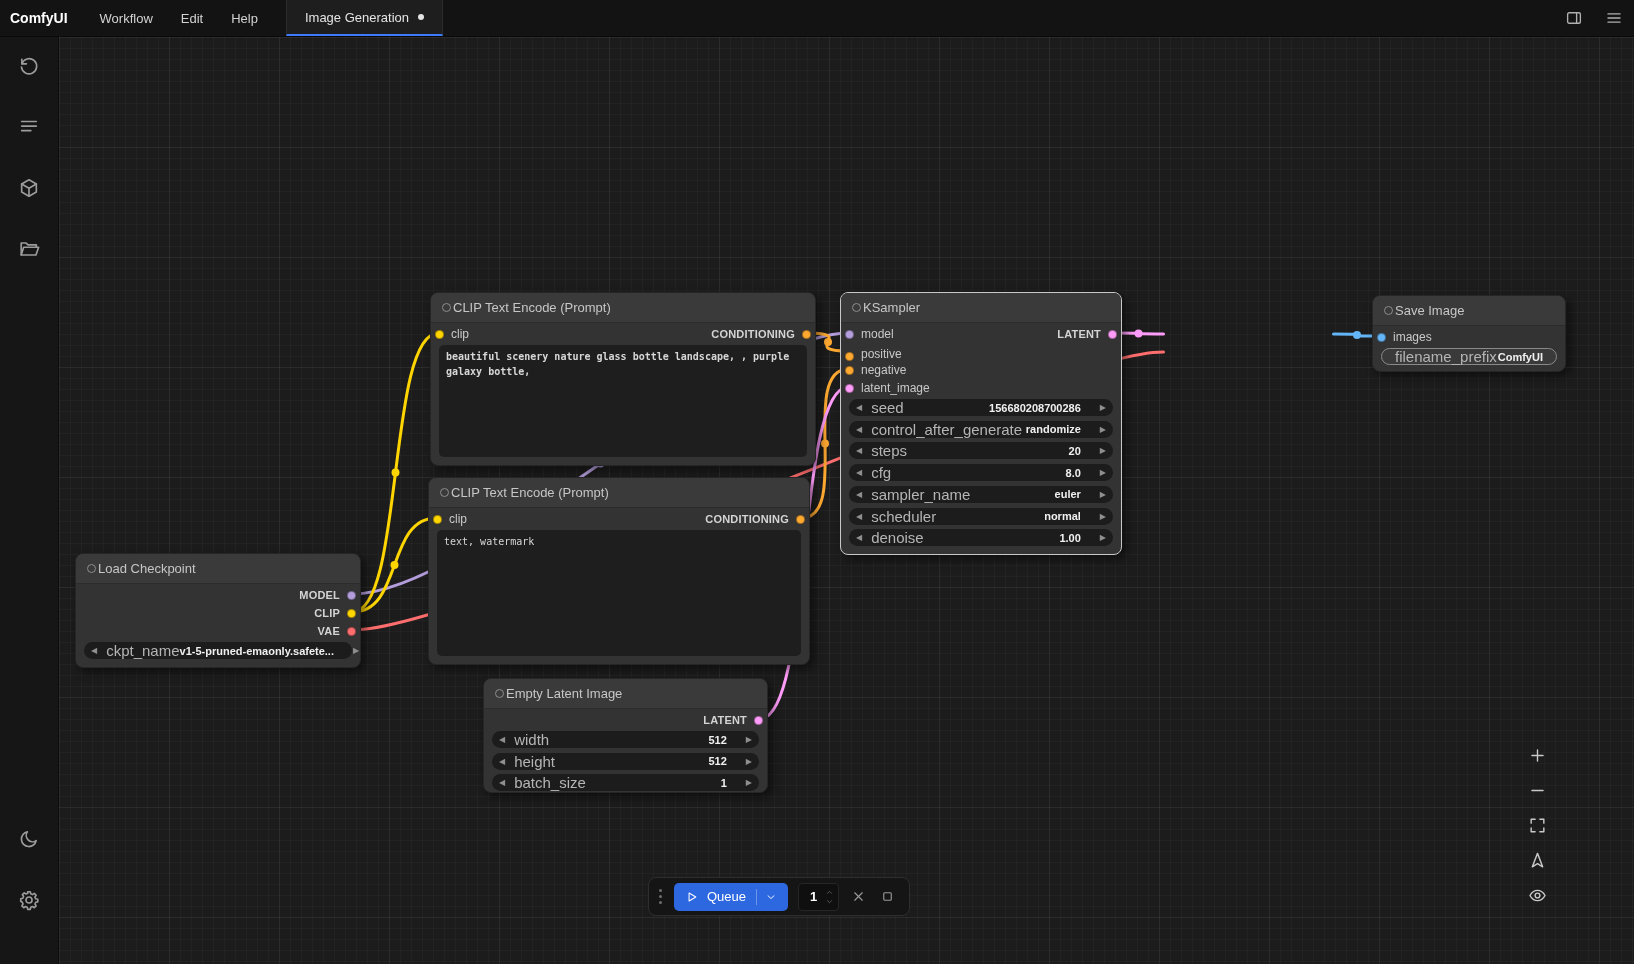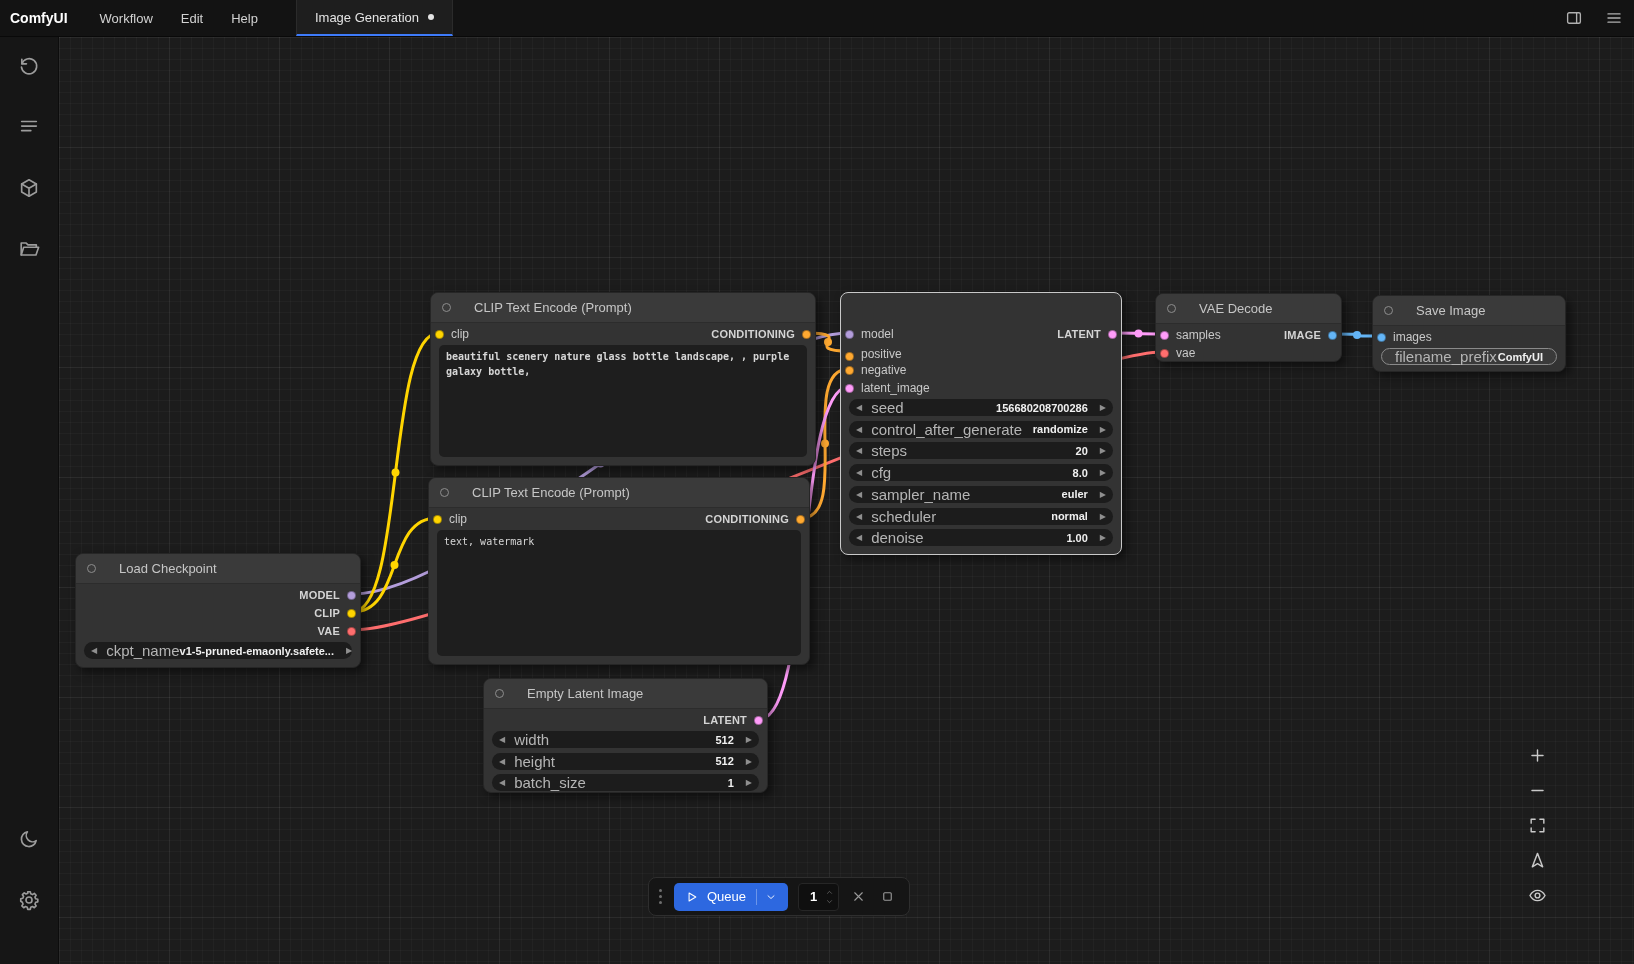--- a/index.html
+++ b/index.html
@@ -5,21 +5,21 @@
   *{box-sizing:border-box;margin:0;padding:0}
   html,body{width:1634px;height:964px;overflow:hidden;background:#191919;
     font-family:"Liberation Sans",sans-serif;-webkit-font-smoothing:antialiased}
   #app{position:relative;width:1634px;height:964px;--accent:#3e7bfa;--queue:#2d68e0}
 
   
   .topbar{position:absolute;left:0;top:0;width:100%;height:37px;background:#131313;
     display:flex;align-items:stretch;z-index:20;border-bottom:1px solid #090909}
   .logo{color:#fff;font-weight:bold;font-size:14px;display:flex;align-items:center;padding:0 18px 0 10px}
   .menu-item{color:#d2d2d2;font-size:13px;display:flex;align-items:center;padding:0 14px;cursor:default}
-  .tab{margin-left:24px;display:flex;align-items:center;gap:9px;padding:0 18px;background:#1e1e1e;
+  .tab{margin-left:14px;display:flex;align-items:center;gap:9px;padding:0 18px;background:#1e1e1e;
     border-left:1px solid #2b2b2b;border-right:1px solid #2b2b2b;border-bottom:2px solid var(--accent);
     color:#e4e4e4;font-size:13px}
   .tab .dot{width:6px;height:6px;border-radius:50%;background:#e4e4e4}
   .topbar-spacer{flex:1}
   .topbar-icon{display:flex;align-items:center;padding:0 11px;color:#b0b0b0}
 
   
   .sidebar{position:absolute;left:0;top:37px;width:59px;height:927px;background:#161616;
     display:flex;flex-direction:column;align-items:center;padding:17px 0 52px;gap:37px;z-index:20;
     border-right:1px solid #0c0c0c}
@@ -34,35 +34,35 @@
       linear-gradient(rgba(255,255,255,0.04) 1px, transparent 1px),
       linear-gradient(90deg, rgba(255,255,255,0.04) 1px, transparent 1px);
     background-size:11px 11px,11px 11px,110px 110px,110px 110px;z-index:1}
   #wire-layer{position:absolute;inset:0;z-index:5;pointer-events:none}
   #node-layer{position:absolute;inset:0;z-index:6;pointer-events:none}
 
   
   .node{position:absolute;pointer-events:auto;background:#333;border-radius:8px;
     border:1px solid #262626;box-shadow:4px 4px 10px rgba(0,0,0,.5)}
   .node.selected{border-color:#c9c9c9}
-  .node-header{height:30px;display:flex;align-items:center;gap:23px;padding:0 11px;background:#3a3a3a;
+  .node-header{height:30px;display:flex;align-items:center;gap:2px;padding:0 11px;background:#3a3a3a;
     border-radius:7px 7px 0 0;border-bottom:1px solid #2c2c2c}
   .collapse-dot{width:9px;height:9px;border-radius:50%;border:1.5px solid #8d8d8d;flex:none}
   .node-title{color:#c6c6c6;font-size:13px;white-space:nowrap}
   .slot{position:absolute;height:18px;display:flex;align-items:center;gap:7px}
   .slot.in{left:4px}
   .slot.out{right:4px}
   .slot-dot{width:9px;height:9px;border-radius:50%;flex:none;border:1px solid rgba(0,0,0,.35)}
   .slot .slot-label{font-size:12px;color:#c9c9c9;white-space:nowrap}
   .slot.out .slot-label{font-weight:bold;font-size:11px;color:#d4d4d4;letter-spacing:.2px}
   .widget{position:absolute;left:8px;right:8px;height:17px;background:#1c1c1c;border-radius:9px;
     display:flex;align-items:center;padding:0 7px;pointer-events:auto}
   .widget .arrow{color:#8f8f8f;font-size:8px;line-height:17px;font-family:"DejaVu Sans",sans-serif}
   .widget .w-name{font-size:15px;color:#b5b5b5;margin-left:9px;white-space:nowrap}
-  .widget .w-value{font-size:11px;color:#f0f0f0;font-weight:bold;margin-left:auto;margin-right:12px;white-space:nowrap}
+  .widget .w-value{font-size:11px;color:#f0f0f0;font-weight:bold;margin-left:auto;margin-right:19px;white-space:nowrap}
   .widget.text-widget{background:#3a3a3a;border:1px solid #8a8a8a}
   .widget.text-widget .w-name{margin-left:6px}
   .widget.text-widget .w-value{margin-right:6px}
   .node-text{position:absolute;left:8px;right:8px;bottom:8px;background:#1e1e1e;border-radius:5px;
     padding:5px 7px;font-family:"DejaVu Sans Mono",monospace;font-size:10px;color:#d6d6d6;
     line-height:1.45;overflow:hidden;pointer-events:auto}
 
   
   .queue-bar{position:absolute;left:648px;top:877px;height:39px;display:flex;align-items:center;gap:10px;
     padding:0 12px 0 8px;background:#151515;border:1px solid #2e2e2e;border-radius:8px;z-index:10}
@@ -219,20 +219,24 @@
           <span class="slot-dot" style="background:#FFD500"></span>
           <span class="slot-label">clip</span>
         </div>
         <div class="slot out" style="top: 32px;">
           <span class="slot-label">CONDITIONING</span>
           <span class="slot-dot" style="background:#FFA931"></span>
         </div>
         <div class="node-text" style="top: 52px;">text, watermark</div>
       </div>
       <div class="node selected" style="left: 840px; top: 292px; width: 282px; height: 263px;">
+        <div class="node-header">
+          <span class="collapse-dot"></span>
+          <span class="node-title">KSampler</span>
+        </div>
         <div class="slot in" style="top: 32px;">
           <span class="slot-dot" style="background:#B39DDB"></span>
           <span class="slot-label">model</span>
         </div>
         <div class="slot in" style="top: 50px; align-items: flex-end;">
           <span class="slot-dot" style="background:#FFA931"></span>
           <span class="slot-label">positive</span>
         </div>
         <div class="slot in" style="top: 68px;">
           <span class="slot-dot" style="background:#FFA931"></span>
@@ -280,38 +284,20 @@
           <span class="arrow">◀</span>
           <span class="w-name">scheduler</span>
           <span class="w-value">normal</span>
           <span class="arrow">▶</span>
         </div>
         <div class="widget" style="top: 236.2px;">
           <span class="arrow">◀</span>
           <span class="w-name">denoise</span>
           <span class="w-value">1.00</span>
           <span class="arrow">▶</span>
-        </div>
-      </div>
-      <div class="node" style="left: 1155px; top: 293px; width: 187px; height: 69px;">
-        <div class="node-header">
-          <span class="collapse-dot"></span>
-          <span class="node-title">VAE Decode</span>
-        </div>
-        <div class="slot in" style="top: 32px;">
-          <span class="slot-dot" style="background:#FF9CF9"></span>
-          <span class="slot-label">samples</span>
-        </div>
-        <div class="slot in" style="top: 50px;">
-          <span class="slot-dot" style="background:#FF6E6E"></span>
-          <span class="slot-label">vae</span>
-        </div>
-        <div class="slot out" style="top: 32px;">
-          <span class="slot-label">IMAGE</span>
-          <span class="slot-dot" style="background:#64B5F6"></span>
         </div>
       </div>
       <div class="node" style="left: 1372px; top: 295px; width: 194px; height: 77px;">
         <div class="node-header">
           <span class="collapse-dot"></span>
           <span class="node-title">Save Image</span>
         </div>
         <div class="slot in" style="top: 32px;">
           <span class="slot-dot" style="background:#64B5F6"></span>
           <span class="slot-label">images</span>

